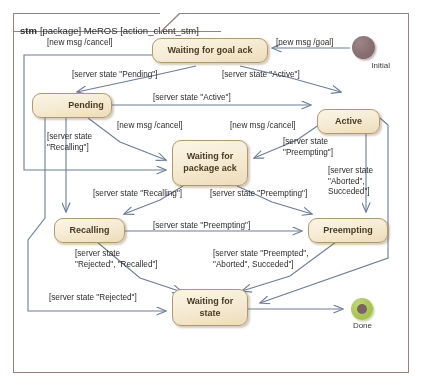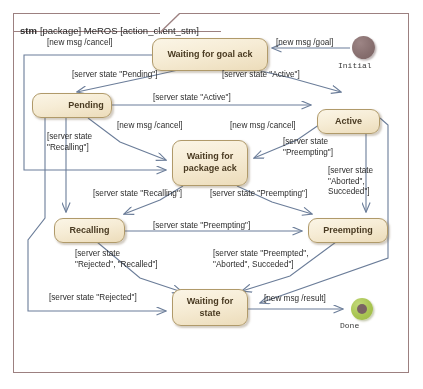--- a/index.html
+++ b/index.html
@@ -98,23 +98,22 @@
   .pseudo.final .inner{
     width:47%;height:47%;
     border-radius:50%;
     background:#7a6363;
   }
   .pseudo-label{
     position:absolute;
     z-index:4;
     font-size:8px;
     color:#3b3b3b;
-    text-align:left;
+    text-align:right;
     white-space:nowrap;
-    font-family:Liberation Mono, monospace;
   }
 
   
   .lab{
     position:absolute;
     z-index:5;
     font-size:8.2px;
     color:#2b2b2b;
     line-height:1.3;
     white-space:nowrap;
@@ -173,21 +172,21 @@
 
     <path d="M97,242 L140,278 L182,292" marker-end="url(#ah)"></path>
 
     <path d="M336,242 L290,276 L242,291" marker-end="url(#ah)"></path>
 
     <path d="M45,118 L45,218 L28,240 L28,311 L166,311" marker-end="url(#ah)"></path>
 
     <path d="M248,309 L343,309" marker-end="url(#ah)"></path>
   </svg>
 
-  <div class="state" style="left:152px;top:38px;width:116px;height:33px;justify-content:center;">
+  <div class="state" style="left:152px;top:38px;width:116px;height:25px;justify-content:center;">
     <span>Waiting for goal ack</span>
   </div>
 
   <div class="state" style="left:32px;top:93px;width:80px;height:25px;padding-left:32px;">
     <span>Pending</span>
   </div>
 
   <div class="state" style="left:317px;top:93px;width:63px;height:25px;margin-top:16px;">
     <span>Active</span>
   </div>
@@ -209,21 +208,21 @@
     <span>Waiting for</span>
     <span>state</span>
   </div>
 
   <div class="pseudo initial" style="left:352px;top:36px;width:23px;height:23px;"></div>
   <div class="pseudo-label" style="left:338px;top:61px;width:52px;">Initial</div>
 
   <div class="pseudo final" style="left:351px;top:298px;width:22px;height:22px;">
     <div class="inner"></div>
   </div>
-  <div class="pseudo-label" style="left:340px;top:321px;width:52px;">Done</div>
+  <div class="pseudo-label" style="left:320px;top:321px;width:52px;">Done</div>
 
   <div class="lab" style="left:276px;top:38px;width:74px;">[new msg /goal]</div>
 
   <div class="lab" style="left:72px;top:70px;width:120px;">[server state "Pending"]</div>
 
   <div class="lab" style="left:222px;top:70px;width:116px;">[server state "Active"]</div>
 
   <div class="lab" style="left:47px;top:38px;width:86px;">[new msg /cancel]</div>
 
   <div class="lab" style="left:153px;top:93px;width:116px;">[server state "Active"]</div>
@@ -258,15 +257,14 @@
     <div>"Rejected", "Recalled"]</div>
   </div>
 
   <div class="lab multi" style="left:213px;top:249px;width:128px;">
     <div>[server state "Preempted",</div>
     <div>"Aborted", Succeded"]</div>
   </div>
 
   <div class="lab" style="left:49px;top:293px;width:120px;">[server state "Rejected"]</div>
 
-  <div class="lab" style="left:264px;top:294px;width:82px;">[new msg /result]</div>
 
 </div>
 
 </body></html>

